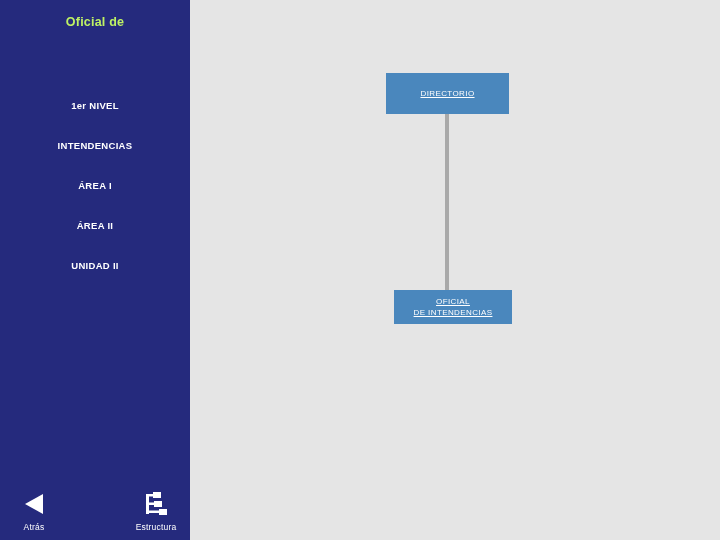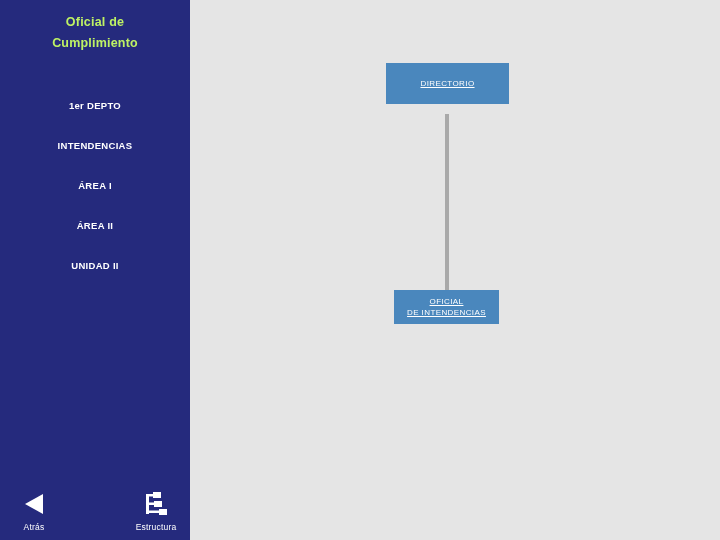--- a/index.html
+++ b/index.html
@@ -121,54 +121,53 @@
   .node-label {
     font-size: 8px;
     font-weight: normal;
     letter-spacing: 0.4px;
     line-height: 11px;
     text-decoration: underline;
     text-underline-offset: 1px;
   }
   #node-directorio {
     left: 196px;
-    top: 63px;
+    top: 73px;
     width: 123px;
     height: 41px;
   }
   #node-oficial {
     left: 204px;
     top: 290px;
-    width: 105px;
+    width: 118px;
     height: 34px;
   }
   #connector-vertical {
     position: absolute;
     left: 255px;
     top: 114px;
     width: 4px;
     height: 176px;
     background: #a9a9a9;
   }
 </style>
 </head>
 <body>
 
 <div id="app">
 
   <div id="sidebar">
 
     <div id="sidebar-title">
       <div>Oficial de</div>
-      <div>Cumplimiento</div>
     </div>
 
     <div id="nav-list">
       <div class="nav-item">
-        <span>1er DEPTO</span>
+        <span>1er NIVEL</span>
       </div>
       <div class="nav-item">
         <span>INTENDENCIAS</span>
       </div>
       <div class="nav-item">
         <span>ÁREA I</span>
       </div>
       <div class="nav-item">
         <span>ÁREA II</span>
       </div>

